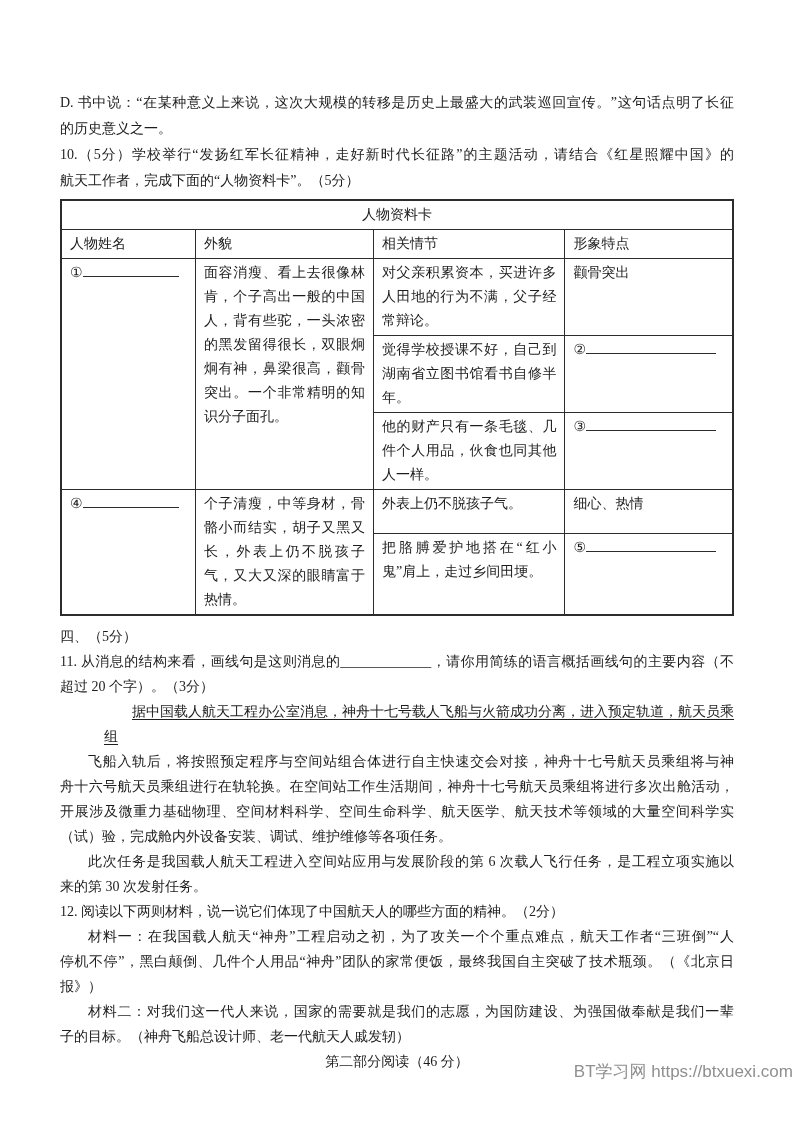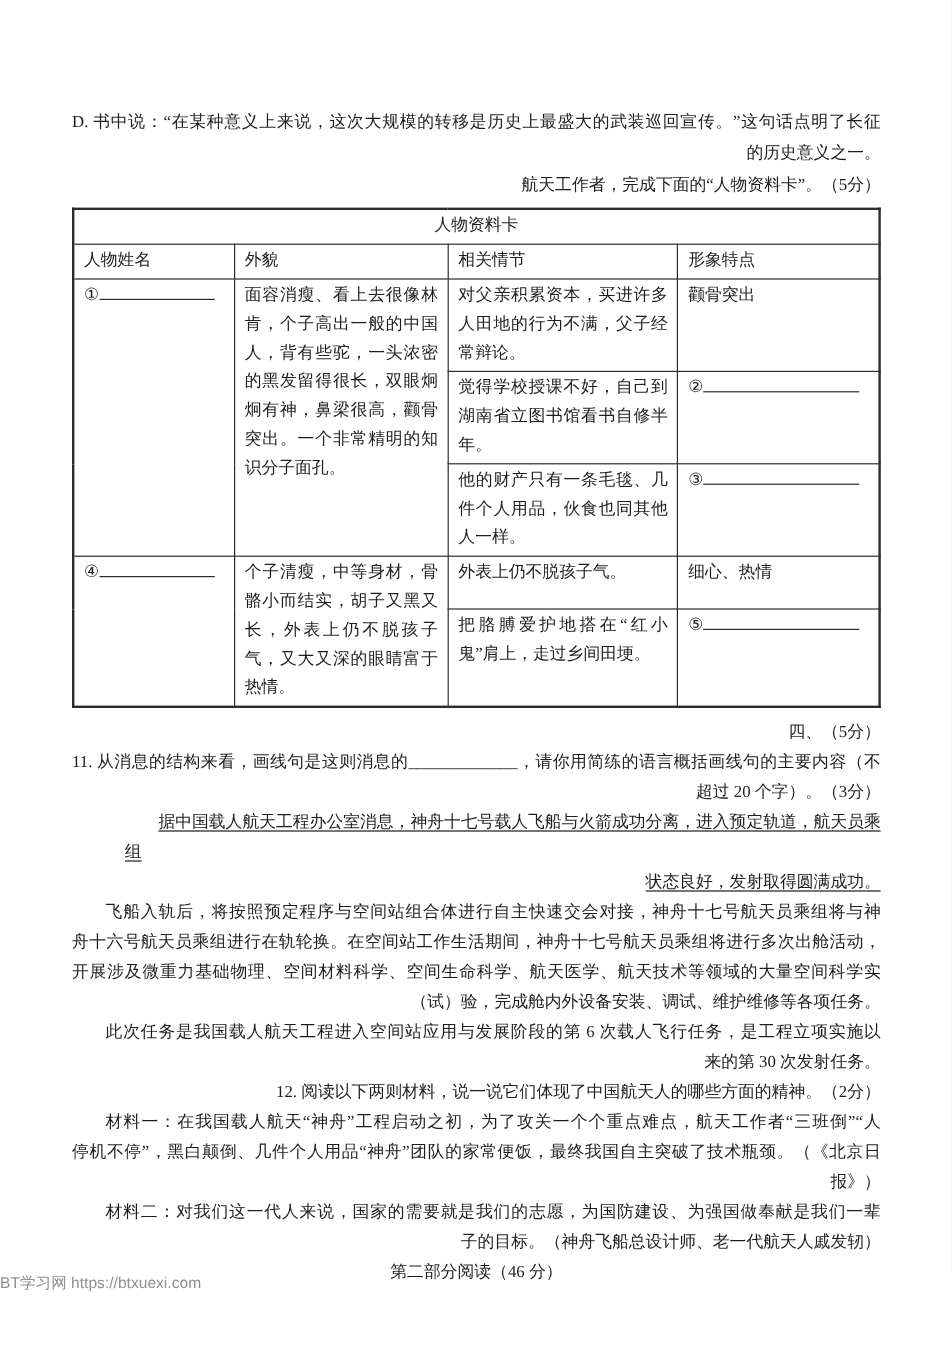--- a/index.html
+++ b/index.html
@@ -15,21 +15,20 @@
   .content{
     position:absolute;
     left:60px;top:90px;
     width:674px;
   }
   .line{
     font-size:14px;
     line-height:26px;
     white-space:normal;
     overflow:hidden;
-    text-align:right;
   }
   .bottom .line{line-height:25px;}
   .line.just{text-align:justify;text-align-last:justify;}
   .line.indent{text-indent:2em;}
   .line.ul{text-decoration:underline;text-underline-offset:3px;margin-left:44px;}
   .line.bold{font-weight:normal;}
   .line.center{text-align:center;text-align-last:center;}
 
   table.card{
     width:100%;
@@ -60,36 +59,37 @@
     height:1em;
     border-bottom:1px solid #2c2c2c;
     vertical-align:baseline;
   }
   .blank.name{width:96px;}
   .blank.trait{width:130px;}
   .footer{
     position:absolute;
     left:0;top:1060px;
     width:100%;
-    text-align:left;
+    text-align:right;
     font-family:"Liberation Sans","DejaVu Sans",sans-serif;
-    font-size:13px;
+    font-size:17px;
     color:#8f8f8f;
   }
 </style>
 </head>
 <body>
 
 <div class="page">
 
   <div class="content">
 
     <div class="top" id="top-block">
         <div class="line just">D. 书中说：“在某种意义上来说，这次大规模的转移是历史上最盛大的武装巡回宣传。”这句话点明了长征</div>
         <div class="line">的历史意义之一。</div>
+        <div class="line just">10.（5分）学校举行“发扬红军长征精神，走好新时代长征路”的主题活动，请结合《红星照耀中国》的</div>
         <div class="line">航天工作者，完成下面的“人物资料卡”。（5分）</div>
       </div>
 
     <table class="card">
       <colgroup>
           <col class="c1">
           <col class="c2">
           <col class="c3">
           <col class="c4">
         </colgroup>
@@ -140,21 +140,20 @@
           </td>
         </tr>
       </tbody>
     </table>
 
     <div class="bottom" id="bottom-block">
         <div class="line">四、（5分）</div>
         <div class="line just">11. 从消息的结构来看，画线句是这则消息的_____________，请你用简练的语言概括画线句的主要内容（不</div>
         <div class="line">超过 20 个字）。（3分）</div>
         <div class="line just indent ul">据中国载人航天工程办公室消息，神舟十七号载人飞船与火箭成功分离，进入预定轨道，航天员乘组</div>
-        <div class="line ul">状态良好，发射取得圆满成功。</div>
         <div class="line just indent">飞船入轨后，将按照预定程序与空间站组合体进行自主快速交会对接，神舟十七号航天员乘组将与神</div>
         <div class="line just">舟十六号航天员乘组进行在轨轮换。在空间站工作生活期间，神舟十七号航天员乘组将进行多次出舱活动，</div>
         <div class="line just">开展涉及微重力基础物理、空间材料科学、空间生命科学、航天医学、航天技术等领域的大量空间科学实</div>
         <div class="line">（试）验，完成舱内外设备安装、调试、维护维修等各项任务。</div>
         <div class="line just indent">此次任务是我国载人航天工程进入空间站应用与发展阶段的第 6 次载人飞行任务，是工程立项实施以</div>
         <div class="line">来的第 30 次发射任务。</div>
         <div class="line">12. 阅读以下两则材料，说一说它们体现了中国航天人的哪些方面的精神。（2分）</div>
         <div class="line just indent">材料一：在我国载人航天“神舟”工程启动之初，为了攻关一个个重点难点，航天工作者“三班倒”“人</div>
         <div class="line just">停机不停”，黑白颠倒、几件个人用品“神舟”团队的家常便饭，最终我国自主突破了技术瓶颈。（《北京日</div>
         <div class="line">报》）</div>

